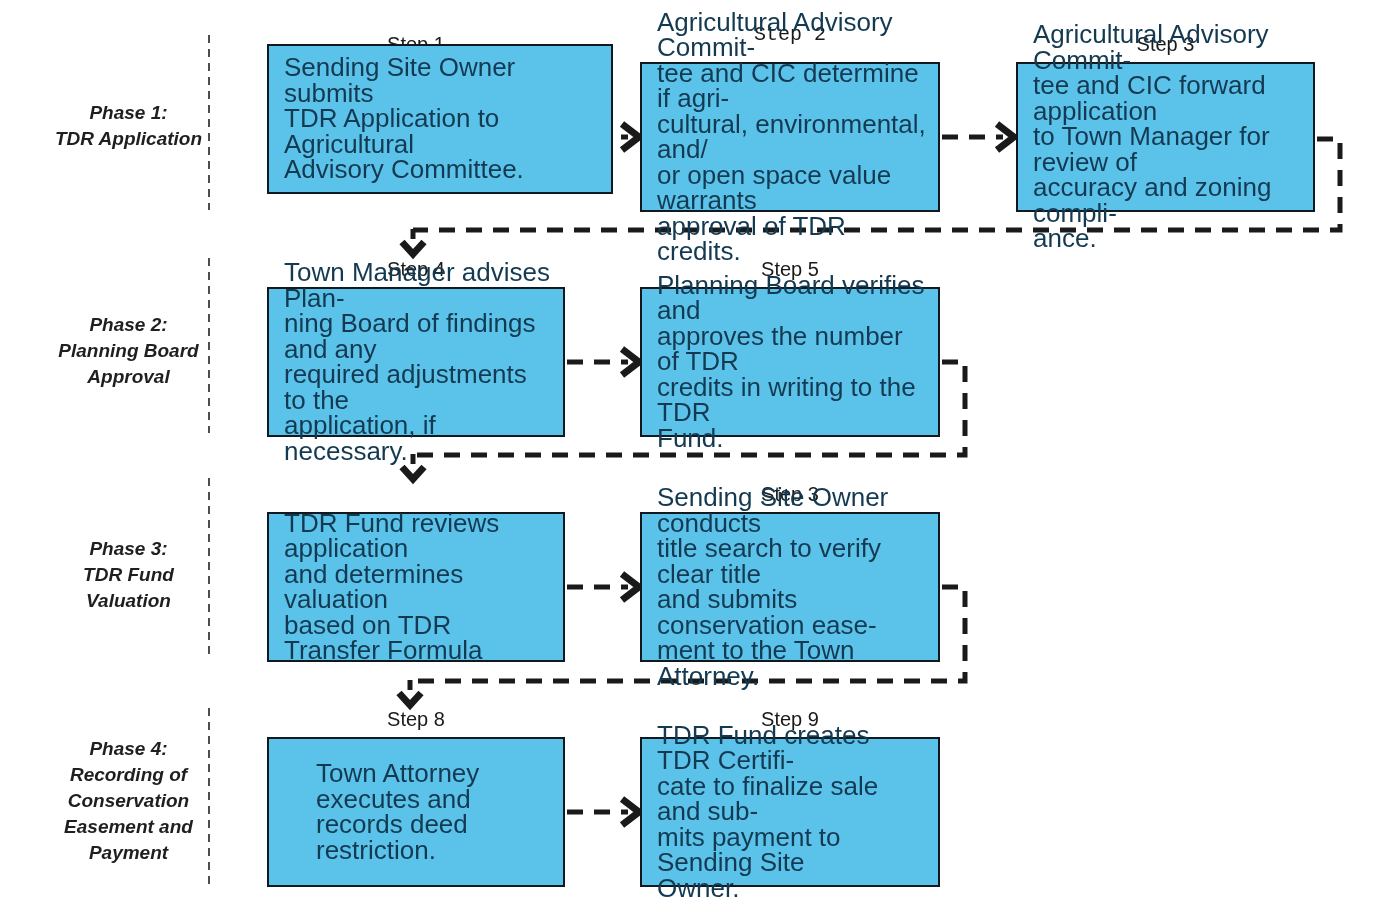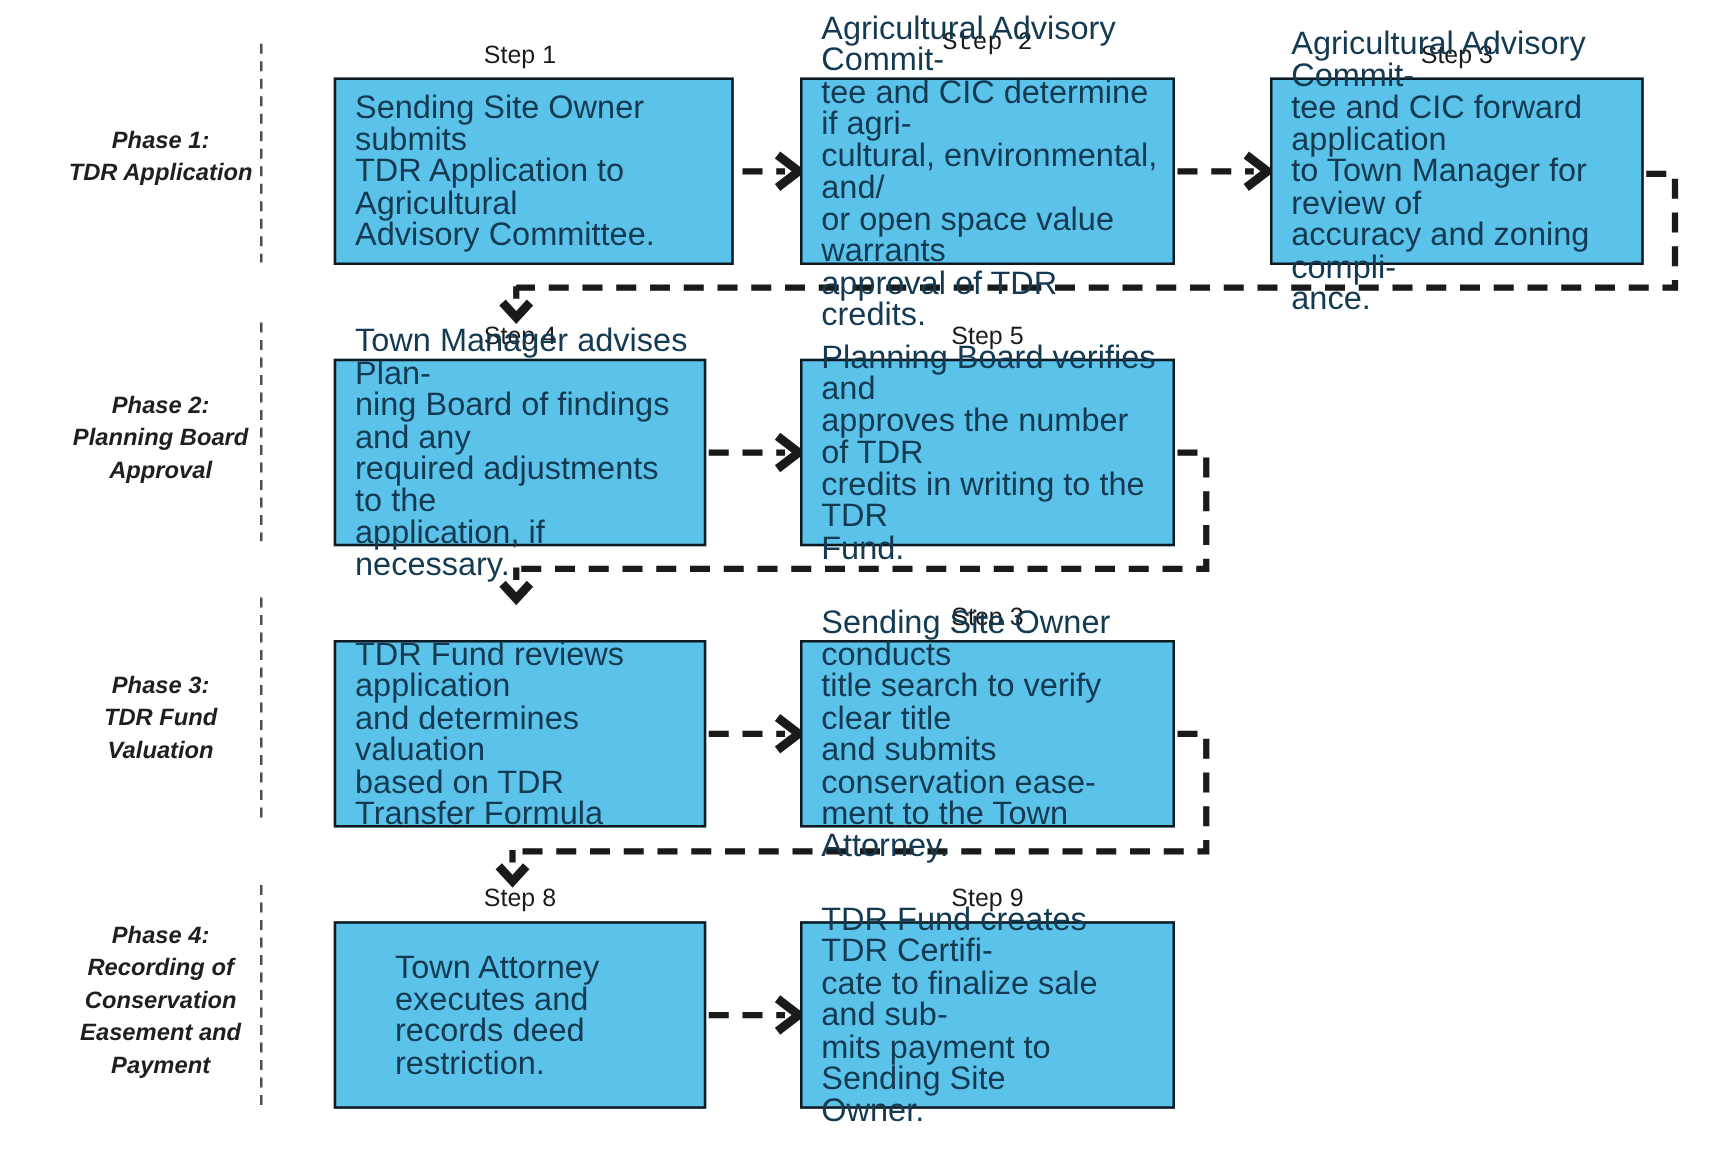--- a/index.html
+++ b/index.html
@@ -111,21 +111,21 @@
 
   <div class="step-label" style="left:267px;top:33px;width:298px;">Step 1</div>
   <div class="step-label" style="left:640px;top:23px;width:300px;font-family:Liberation Mono, monospace;">Step 2</div>
   <div class="step-label" style="left:1016px;top:33px;width:299px;">Step 3</div>
   <div class="step-label" style="left:267px;top:258px;width:298px;">Step 4</div>
   <div class="step-label" style="left:640px;top:258px;width:300px;">Step 5</div>
   <div class="step-label" style="left:640px;top:483px;width:300px;">Step 3</div>
   <div class="step-label" style="left:267px;top:708px;width:298px;">Step 8</div>
   <div class="step-label" style="left:640px;top:708px;width:300px;">Step 9</div>
 
-  <div class="step-box" style="left:267px;top:62px;width:320px;">Sending Site Owner submits
+  <div class="step-box" style="left:267px;top:44px;width:346px;">Sending Site Owner submits
 TDR Application to Agricultural
 Advisory Committee.</div>
   <div class="step-box" style="left:640px;top:62px;width:300px;">Agricultural Advisory Commit-
 tee and CIC determine if agri-
 cultural, environmental, and/
 or open space value warrants
 approval of TDR credits.</div>
   <div class="step-box" style="left:1016px;top:62px;width:299px;">Agricultural Advisory Commit-
 tee and CIC forward application
 to Town Manager for review of

